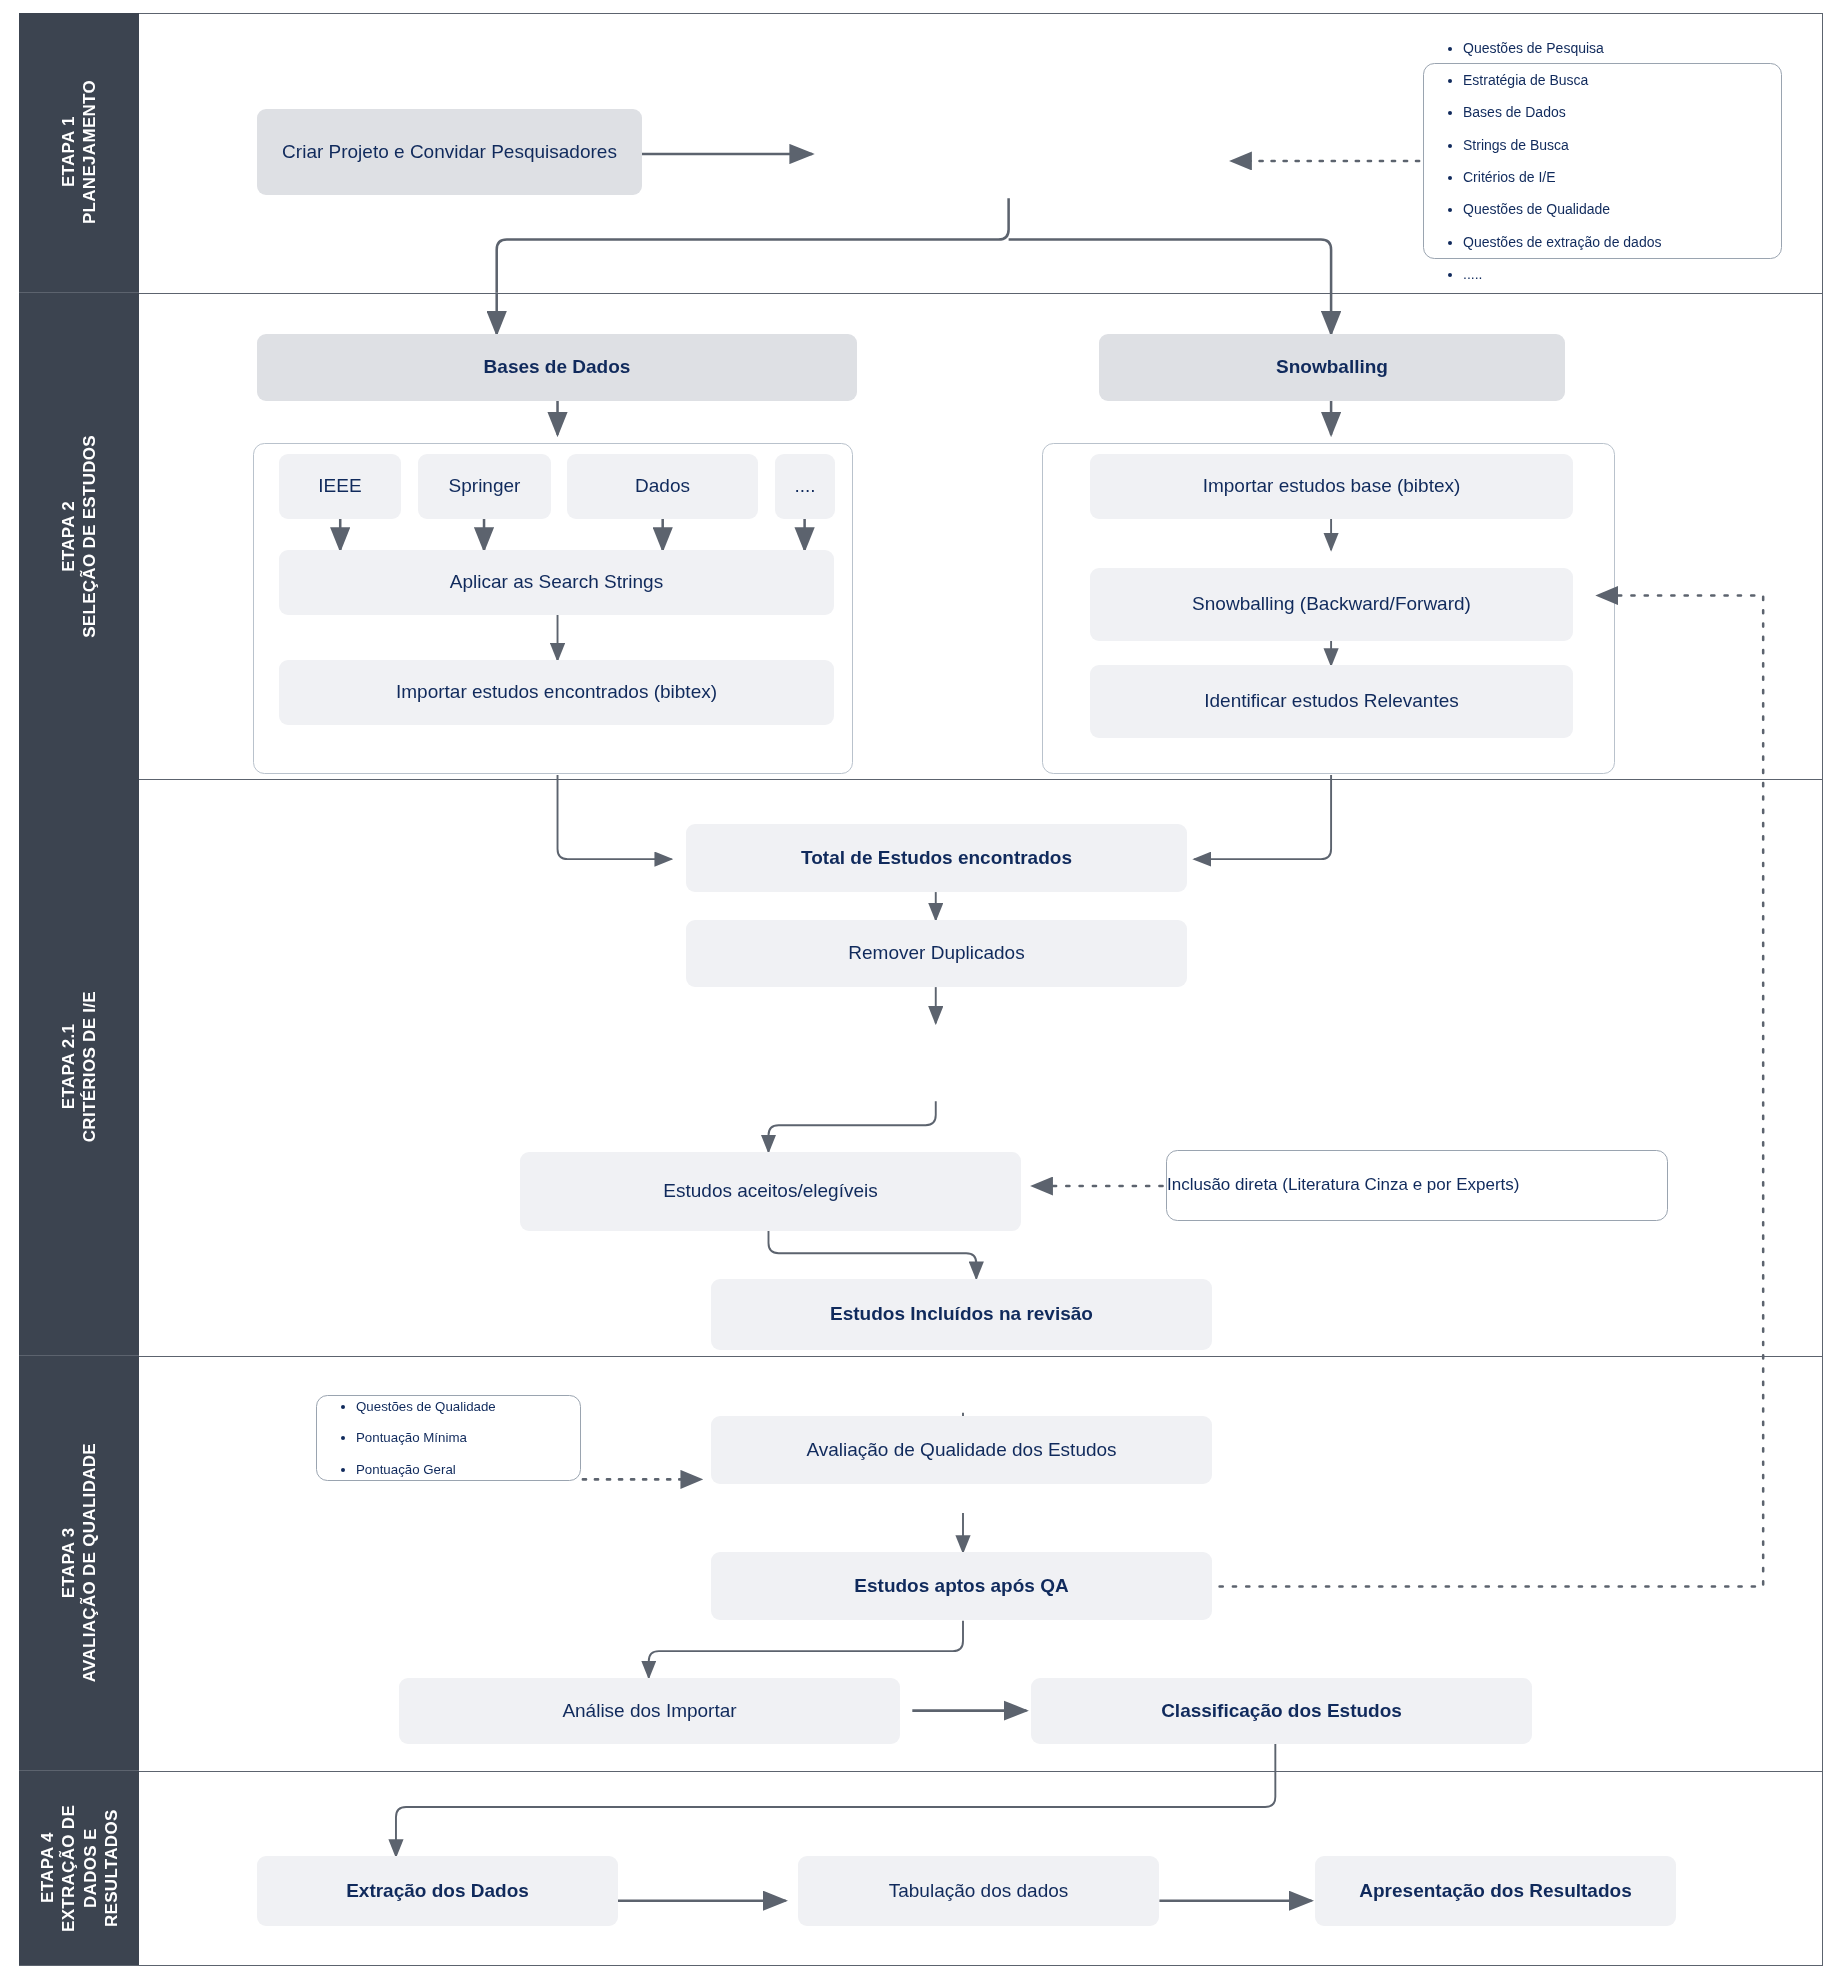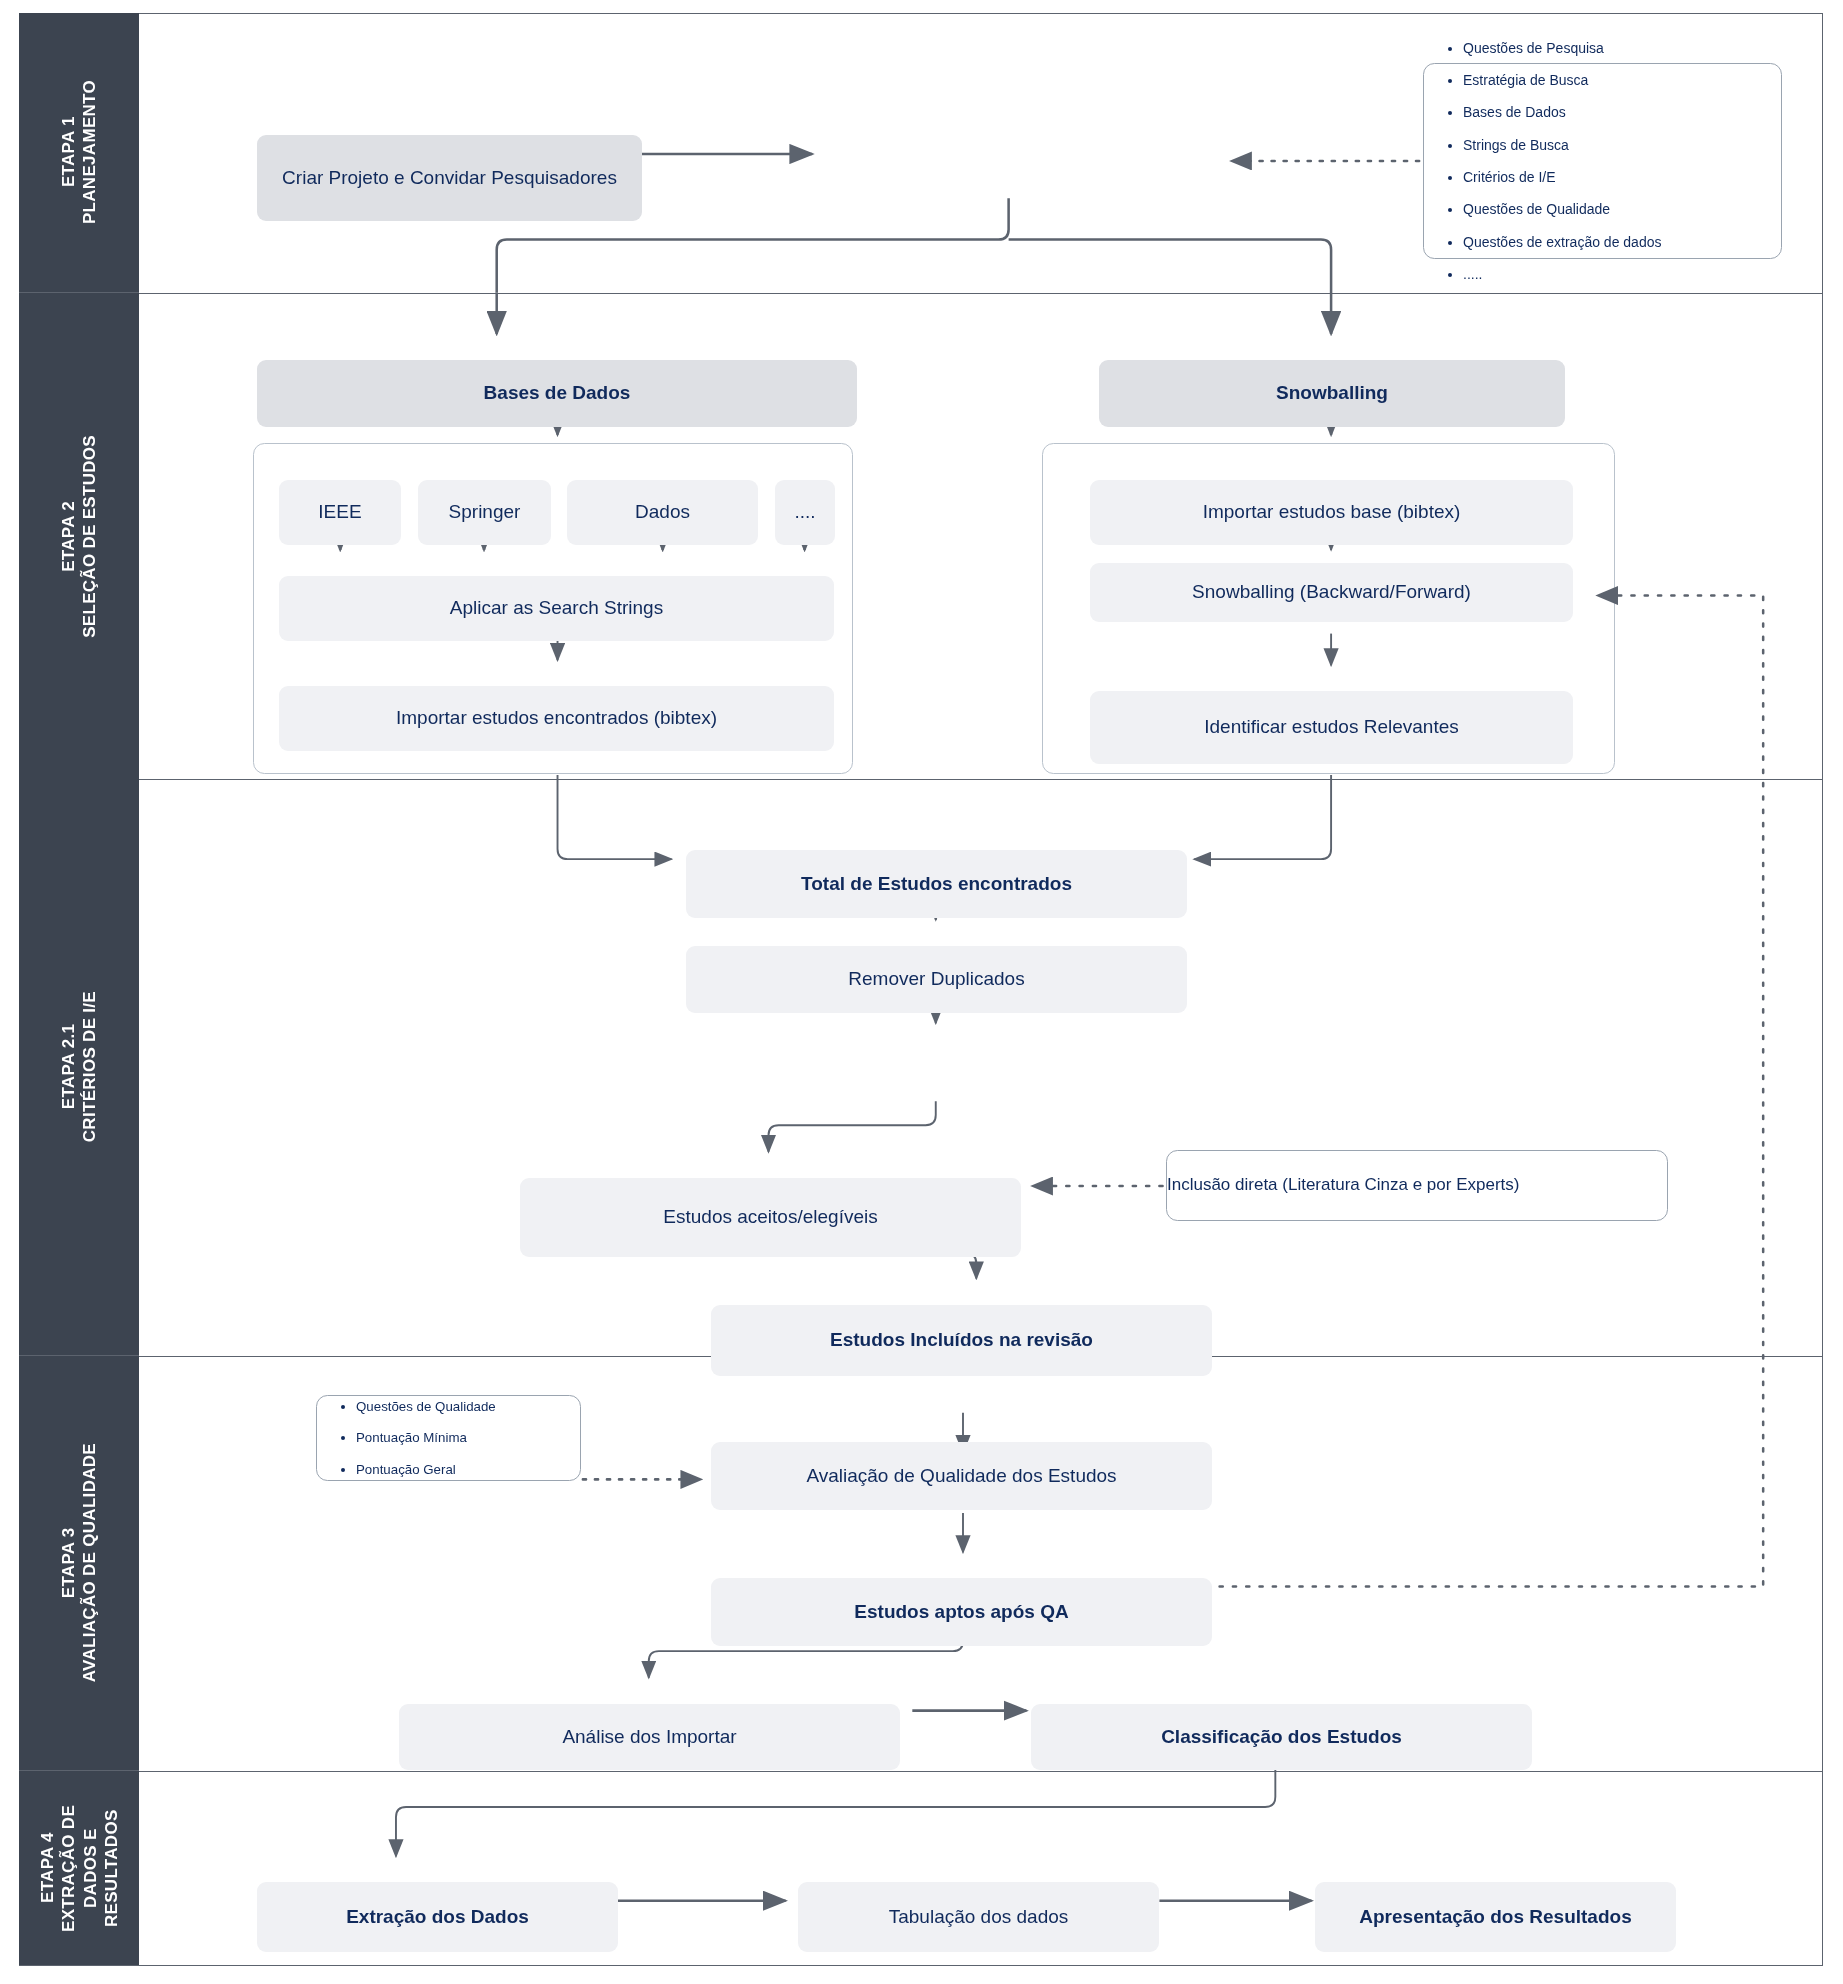--- a/index.html
+++ b/index.html
@@ -14,21 +14,21 @@
               display:flex;align-items:center;justify-content:center;box-sizing:border-box;
               border-bottom:0.6px solid #5c636e;}
   .lane-label:last-of-type{border-bottom:none;}
   .lane-label span{writing-mode:vertical-rl;transform:rotate(180deg);
                    color:#ffffff;font-weight:bold;font-size:17px;letter-spacing:0.3px;
                    line-height:1.25;text-align:center;}
 
   
   .node{position:absolute;border-radius:9px;display:flex;align-items:center;
         justify-content:center;text-align:center;box-sizing:border-box;
-        color:#102a5c;font-size:19px;line-height:1.28;padding:3.8px 9px;margin-top:26px;}
+        color:#102a5c;font-size:19px;line-height:1.28;padding:3.8px 9px;}
   .node.dark{background:#dee0e4;}
   .node.light{background:#f0f1f4;}
   .node.bold{font-weight:bold;}
 
   
   .group-box{position:absolute;border:1.9px solid #b9c2cc;border-radius:11.4px;
              background:#ffffff;box-sizing:border-box;}
 
   
   .note-box{position:absolute;border:1.9px solid #9aa4b0;border-radius:11.4px;background:#ffffff;
@@ -178,21 +178,21 @@
   </div>
 
   <div class="node light" style="left:279px;top:660px;width:555px;height:65px">
     <span>Importar estudos  encontrados (bibtex)</span>
   </div>
 
   <div class="node light" style="left:1090px;top:454px;width:483px;height:65px">
     <span>Importar estudos base (bibtex)</span>
   </div>
 
-  <div class="node light" style="left:1090px;top:537px;width:483px;height:59px">
+  <div class="node light" style="left:1090px;top:568px;width:483px;height:73px">
     <span>Snowballing (Backward/Forward)</span>
   </div>
 
   <div class="node light" style="left:1090px;top:665px;width:483px;height:73px">
     <span>Identificar estudos Relevantes</span>
   </div>
 
   <div class="node light bold" style="left:686px;top:824px;width:501px;height:68px">
     <span>Total de Estudos encontrados</span>
   </div>

